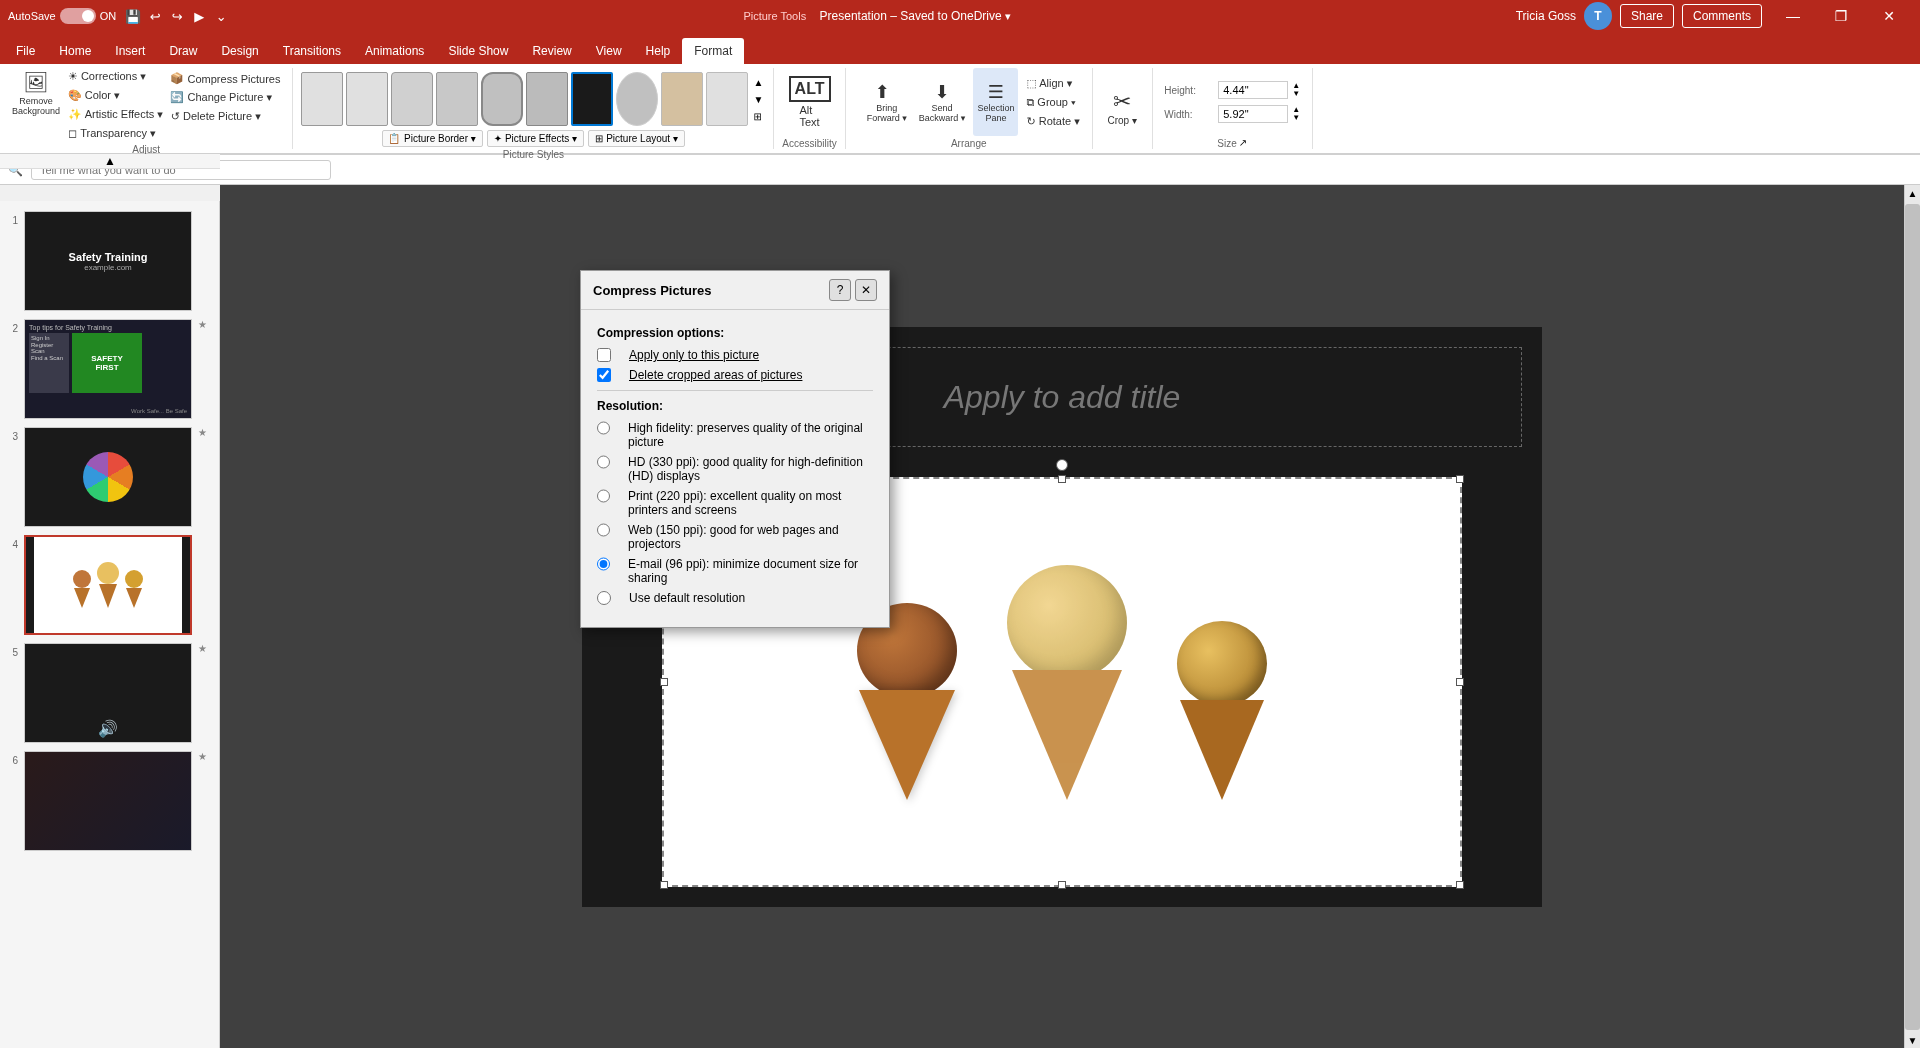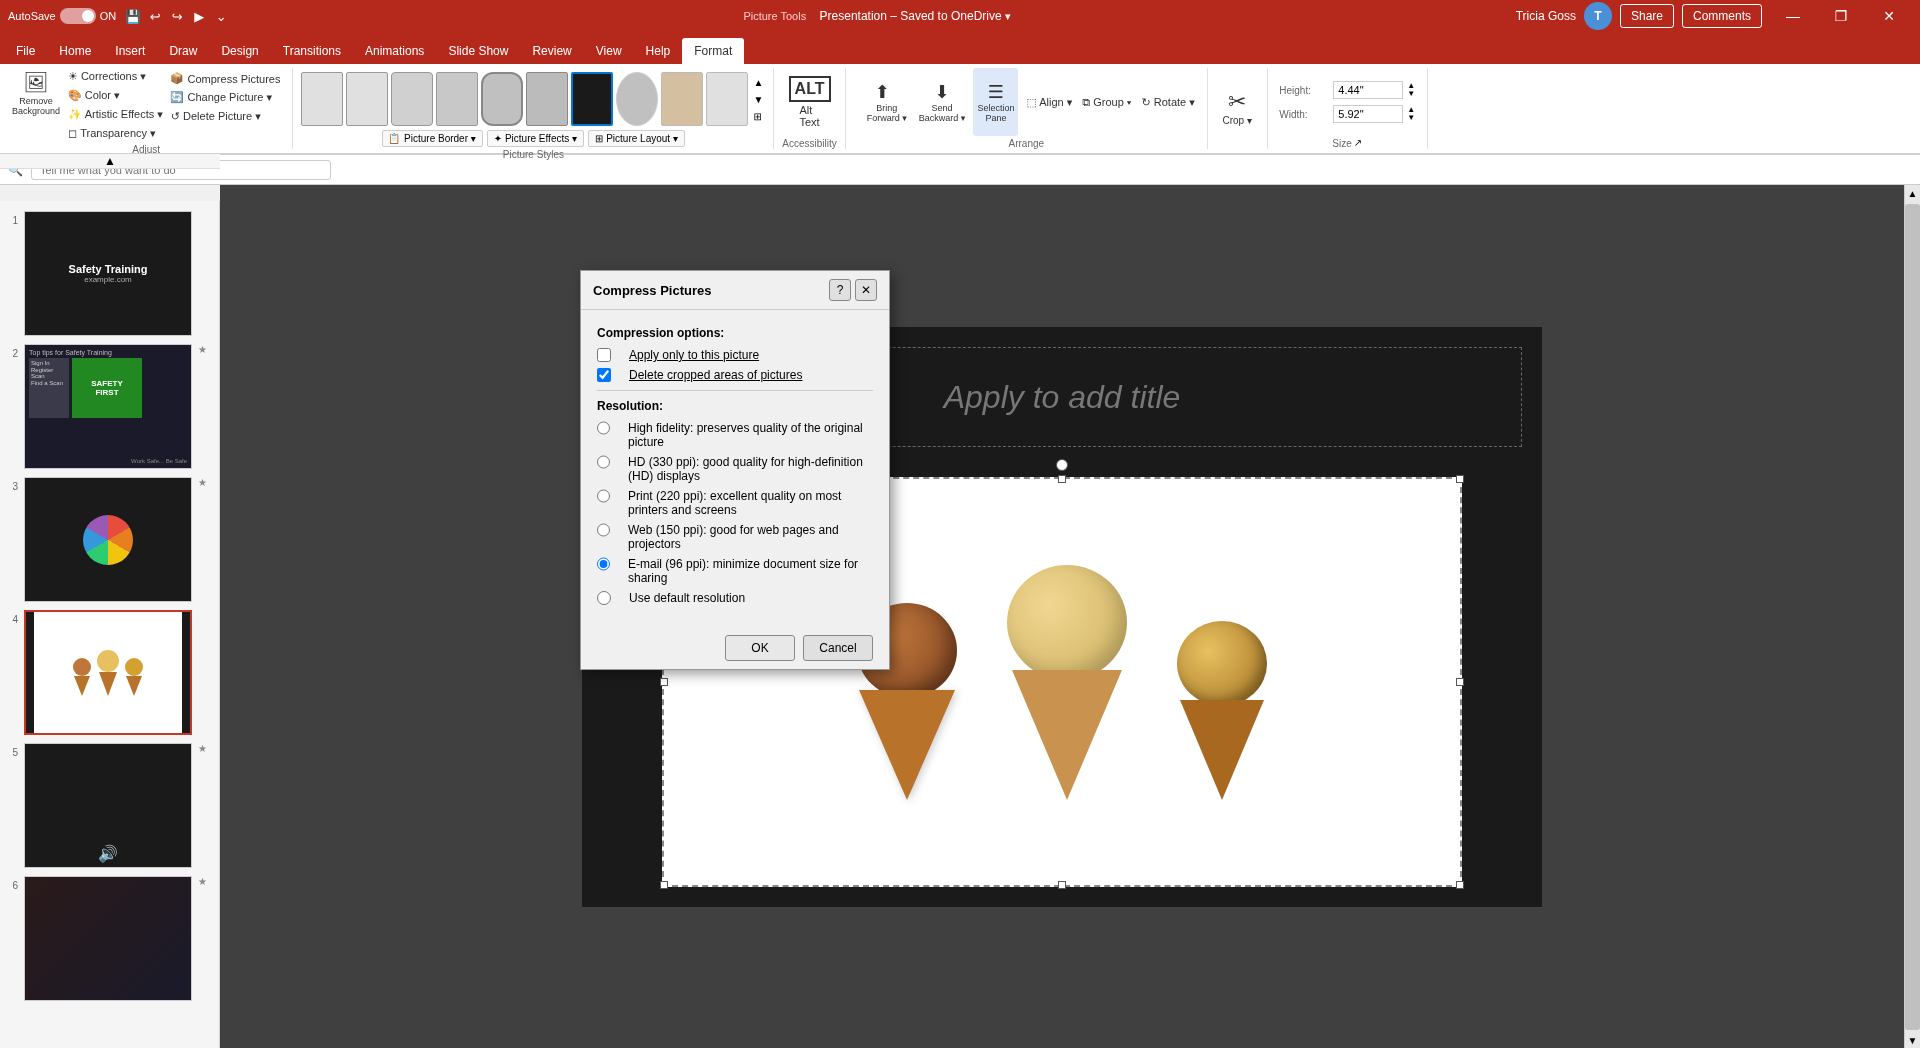--- a/index.html
+++ b/index.html
@@ -157,21 +157,21 @@
     }
     .slide-num {
       font-size: 10px;
       color: #666;
       width: 12px;
       text-align: right;
       margin-top: 4px;
     }
     .slide-thumb-img {
       width: 168px;
-      height: 125px;
+      height: 100px;
       border: 1px solid #ccc;
       background: #1a1a1a;
       display: flex;
       align-items: center;
       justify-content: flex-start;
       font-size: 9px;
       color: #888;
       position: relative;
       overflow: hidden;
     }
@@ -452,21 +452,21 @@
           <span style="font-size:9px;text-align:center;margin-left:9px;">Bring<br>Forward ▾</span>
         </div>
         <div class="ribbon-btn">
           <div style="font-size:18px;">⬇</div>
           <span style="font-size:9px;text-align:center;">Send<br>Backward ▾</span>
         </div>
         <div class="ribbon-btn" style="background:#dde8f8;">
           <div style="font-size:18px;">☰</div>
           <span style="font-size:9px;text-align:center;">Selection<br>Pane</span>
         </div>
-        <div style="display:flex;flex-direction:row;gap:2px;justify-content:center;">
+        <div style="display:flex;flex-direction:column;gap:2px;justify-content:center;">
           <div class="ribbon-btn-small">⬚ Align ▾</div>
           <div class="ribbon-btn-small">⧉ Group ▾</div>
           <div class="ribbon-btn-small">↻ Rotate ▾</div>
         </div>
       </div>
       <div class="ribbon-group-label format-label">Arrange</div>
     </div>
 
     <div class="ribbon-group" style="min-width:60px;">
       <div class="ribbon-group-items">
@@ -699,18 +699,14 @@
       <div class="dialog-option">
         <input type="radio" name="resolution" id="res-email" checked="" style="">
         <label for="res-email">E-mail (96 ppi): minimize document size for sharing</label>
       </div>
       <div class="dialog-option">
         <input type="radio" name="resolution" id="res-default" style="">
         <label for="res-default">Use default resolution</label>
       </div>
     </div>
 
-    <div class="dialog-footer">
-      <div class="dialog-action-btn primary">OK</div>
-      <div class="dialog-action-btn">Cancel</div>
-    </div>
   </div>
 </div>
 
 </body></html>

